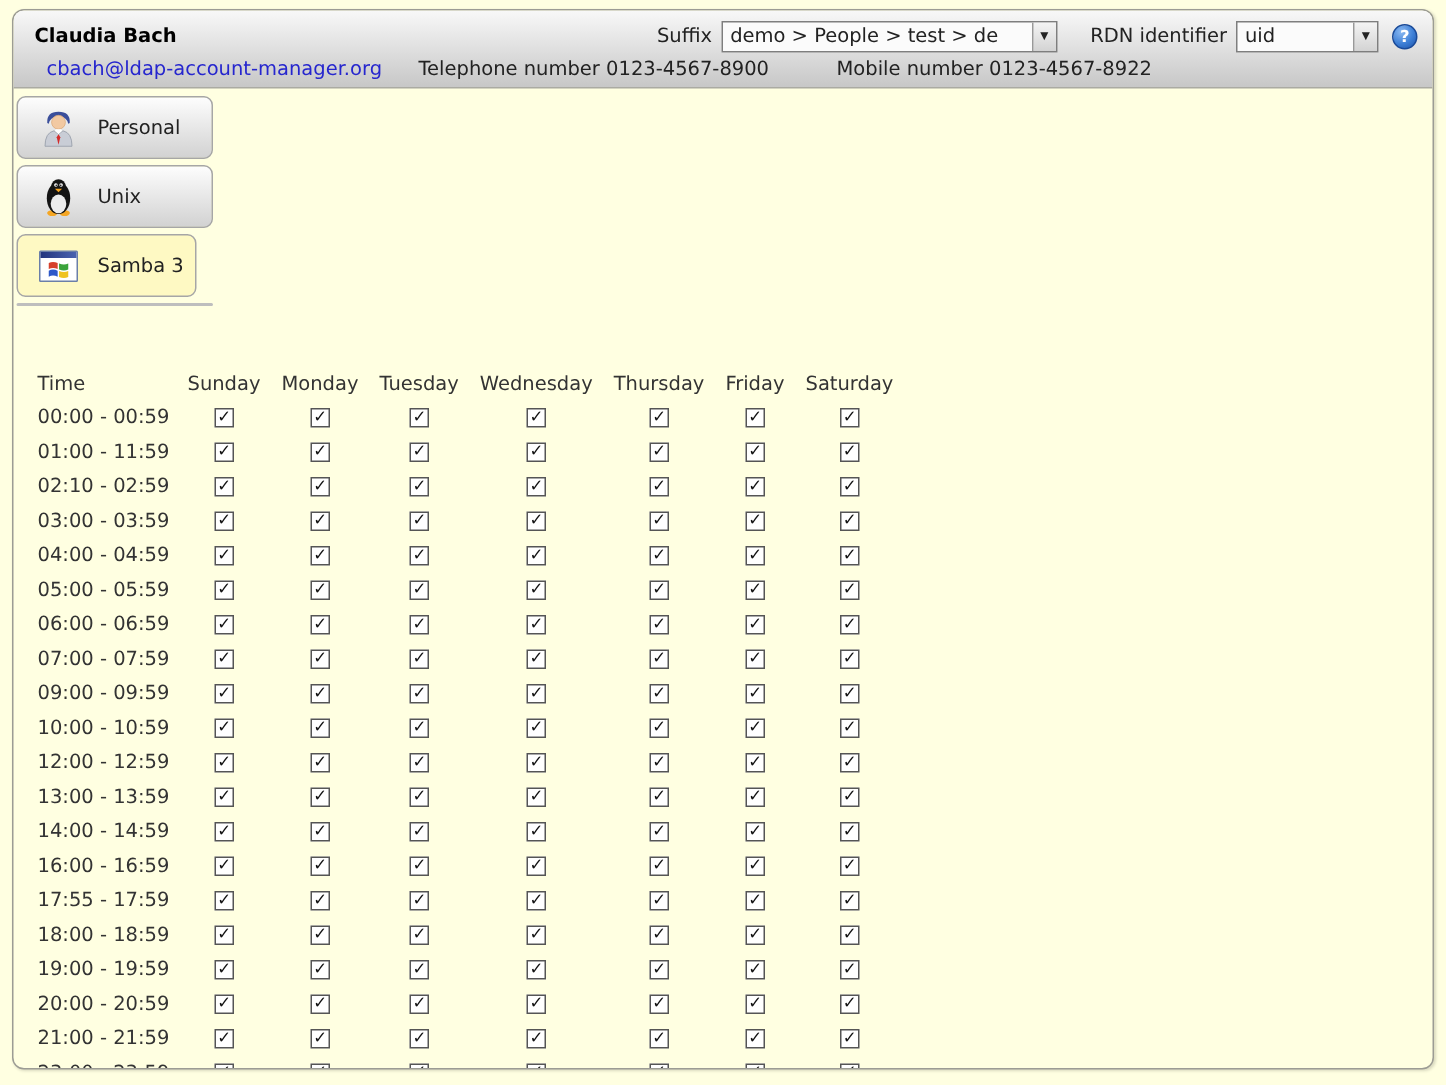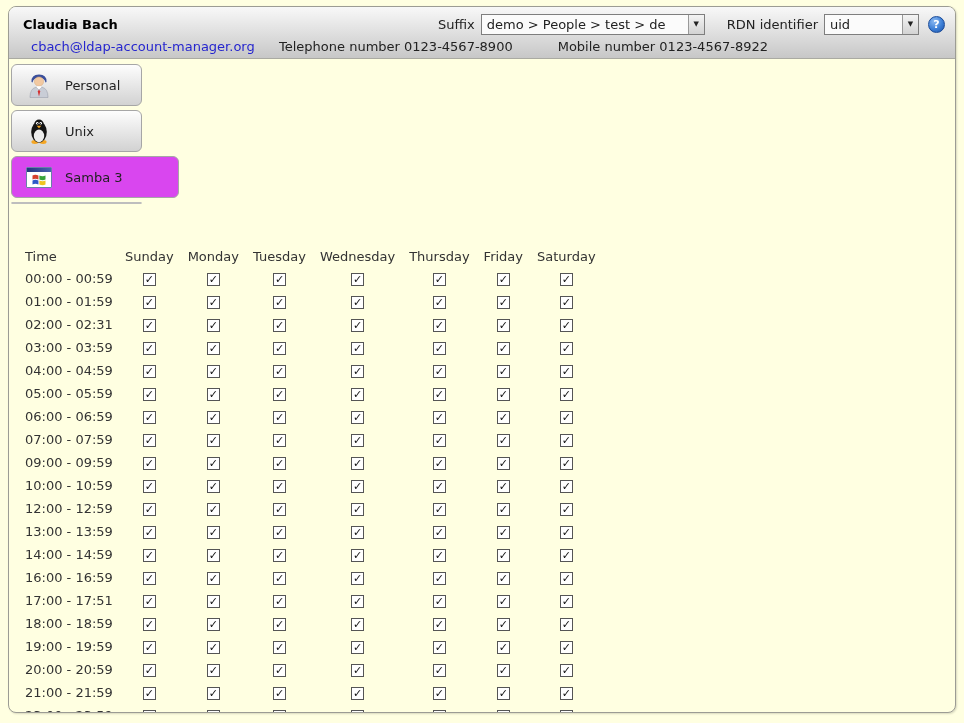--- a/index.html
+++ b/index.html
@@ -82,22 +82,22 @@
     width: 131px; height: 42px;
     margin: 2px 0 2px 2px;
     padding-left: 13px;
     gap: 12px;
     border: 1px solid #A6A6A6;
     border-radius: 6px;
     background: linear-gradient(#FDFDFD, #D2D2D2);
     cursor: pointer;
   }
   .tab.active {
-    width: 168px;
-    background: #d946ef;
+    width: 120px;
+    background: #fef9c3;
   }
   .tab-label { color: #222; }
   .tab-icon { display: flex; align-items: center; justify-content: center; width: 28px; flex: none; }
   .side-panel {
     width: 131px; margin: 2px 0 21px 2px; flex: 1;
     border: 1px solid #BEBEBE;
     border-radius: 3px;
     background: linear-gradient(90deg, #DADADA, #C3C3C3);
   }
   
@@ -251,31 +251,31 @@
               <td class="time-col">00:00 - 00:59</td>
               <td><input type="checkbox" checked="" style=""></td>
               <td><input type="checkbox" checked="" style=""></td>
               <td><input type="checkbox" checked="" style=""></td>
               <td><input type="checkbox" checked="" style=""></td>
               <td><input type="checkbox" checked="" style=""></td>
               <td><input type="checkbox" checked="" style=""></td>
               <td><input type="checkbox" checked="" style=""></td>
             </tr>
             <tr>
-              <td class="time-col">01:00 - 01:59</td>
-              <td><input type="checkbox" checked="" style=""></td>
-              <td><input type="checkbox" checked="" style=""></td>
-              <td><input type="checkbox" checked="" style=""></td>
-              <td><input type="checkbox" checked="" style=""></td>
-              <td><input type="checkbox" checked="" style=""></td>
-              <td><input type="checkbox" checked="" style=""></td>
-              <td><input type="checkbox" checked="" style=""></td>
-            </tr>
-            <tr>
-              <td class="time-col">02:00 - 02:31</td>
+              <td class="time-col">01:00 - 11:59</td>
+              <td><input type="checkbox" checked="" style=""></td>
+              <td><input type="checkbox" checked="" style=""></td>
+              <td><input type="checkbox" checked="" style=""></td>
+              <td><input type="checkbox" checked="" style=""></td>
+              <td><input type="checkbox" checked="" style=""></td>
+              <td><input type="checkbox" checked="" style=""></td>
+              <td><input type="checkbox" checked="" style=""></td>
+            </tr>
+            <tr>
+              <td class="time-col">02:10 - 02:59</td>
               <td><input type="checkbox" checked="" style=""></td>
               <td><input type="checkbox" checked="" style=""></td>
               <td><input type="checkbox" checked="" style=""></td>
               <td><input type="checkbox" checked="" style=""></td>
               <td><input type="checkbox" checked="" style=""></td>
               <td><input type="checkbox" checked="" style=""></td>
               <td><input type="checkbox" checked="" style=""></td>
             </tr>
             <tr>
               <td class="time-col">03:00 - 03:59</td>
@@ -381,21 +381,21 @@
               <td class="time-col">16:00 - 16:59</td>
               <td><input type="checkbox" checked="" style=""></td>
               <td><input type="checkbox" checked="" style=""></td>
               <td><input type="checkbox" checked="" style=""></td>
               <td><input type="checkbox" checked="" style=""></td>
               <td><input type="checkbox" checked="" style=""></td>
               <td><input type="checkbox" checked="" style=""></td>
               <td><input type="checkbox" checked="" style=""></td>
             </tr>
             <tr>
-              <td class="time-col">17:00 - 17:51</td>
+              <td class="time-col">17:55 - 17:59</td>
               <td><input type="checkbox" checked="" style=""></td>
               <td><input type="checkbox" checked="" style=""></td>
               <td><input type="checkbox" checked="" style=""></td>
               <td><input type="checkbox" checked="" style=""></td>
               <td><input type="checkbox" checked="" style=""></td>
               <td><input type="checkbox" checked="" style=""></td>
               <td><input type="checkbox" checked="" style=""></td>
             </tr>
             <tr>
               <td class="time-col">18:00 - 18:59</td>

